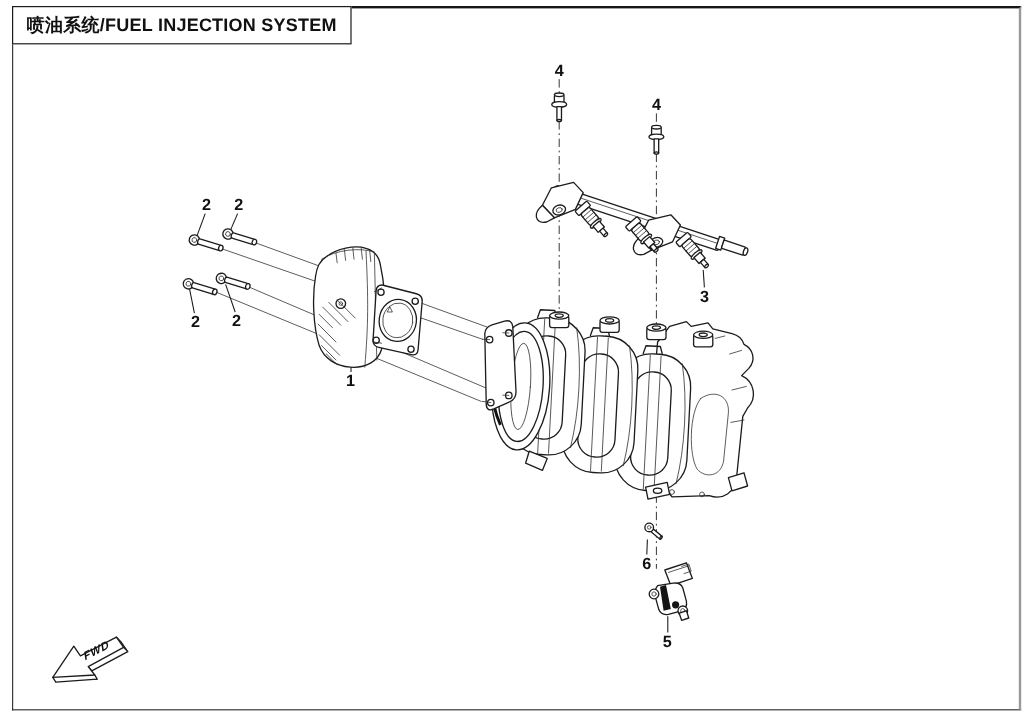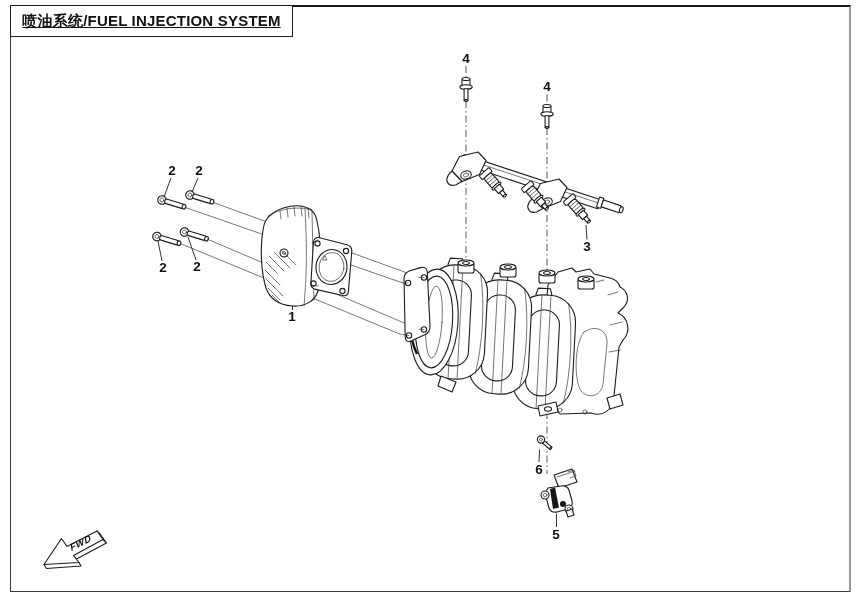--- a/index.html
+++ b/index.html
@@ -2,21 +2,21 @@
 <html><head>
 <meta charset="utf-8">
 <style>
   html,body{margin:0;padding:0;background:#fff;}
   .stage{position:relative;width:860px;height:600px;background:#fff;overflow:hidden;
          font-family:"Liberation Sans","DejaVu Sans",sans-serif;color:#111;}
   .page-border{position:absolute;left:10px;top:5px;width:841px;height:587px;box-sizing:border-box;
          border:1.3px solid #3a3a3a;border-top:2px solid #161616;border-right:2px solid #9a9a9a;}
   .title-box{position:absolute;left:10px;top:5px;width:283px;height:32px;box-sizing:border-box;
          background:#fff;border:1.6px solid #1c1c1c;display:flex;align-items:center;justify-content:center;}
-  .title-box span{font-weight:bold;font-size:15px;letter-spacing:0.2px;white-space:nowrap;text-decoration:underline;}
+  .title-box span{font-weight:bold;font-size:15px;letter-spacing:0.2px;white-space:nowrap;}
   svg{position:absolute;left:0;top:0;}
   .o{fill:#fff;stroke:#1c1c1c;stroke-width:1.1;stroke-linejoin:round;}
   .l{fill:none;stroke:#1c1c1c;stroke-width:1.1;stroke-linejoin:round;stroke-linecap:round;}
   .t{fill:none;stroke:#2e2e2e;stroke-width:0.65;stroke-linecap:round;}
   .dd{fill:none;stroke:#2e2e2e;stroke-width:0.8;stroke-dasharray:7 3 1.5 3;}
   .ld{fill:none;stroke:#1c1c1c;stroke-width:0.9;}
   .dk{fill:#151515;stroke:none;}
   .callout{position:absolute;transform:translate(-50%,-50%);font-weight:bold;font-size:13.5px;line-height:1;}
   .fwd-label{position:absolute;left:69px;top:537px;font-weight:bold;font-style:italic;font-size:9.5px;
          transform:rotate(-27deg) skewX(-8deg);letter-spacing:0.5px;}

